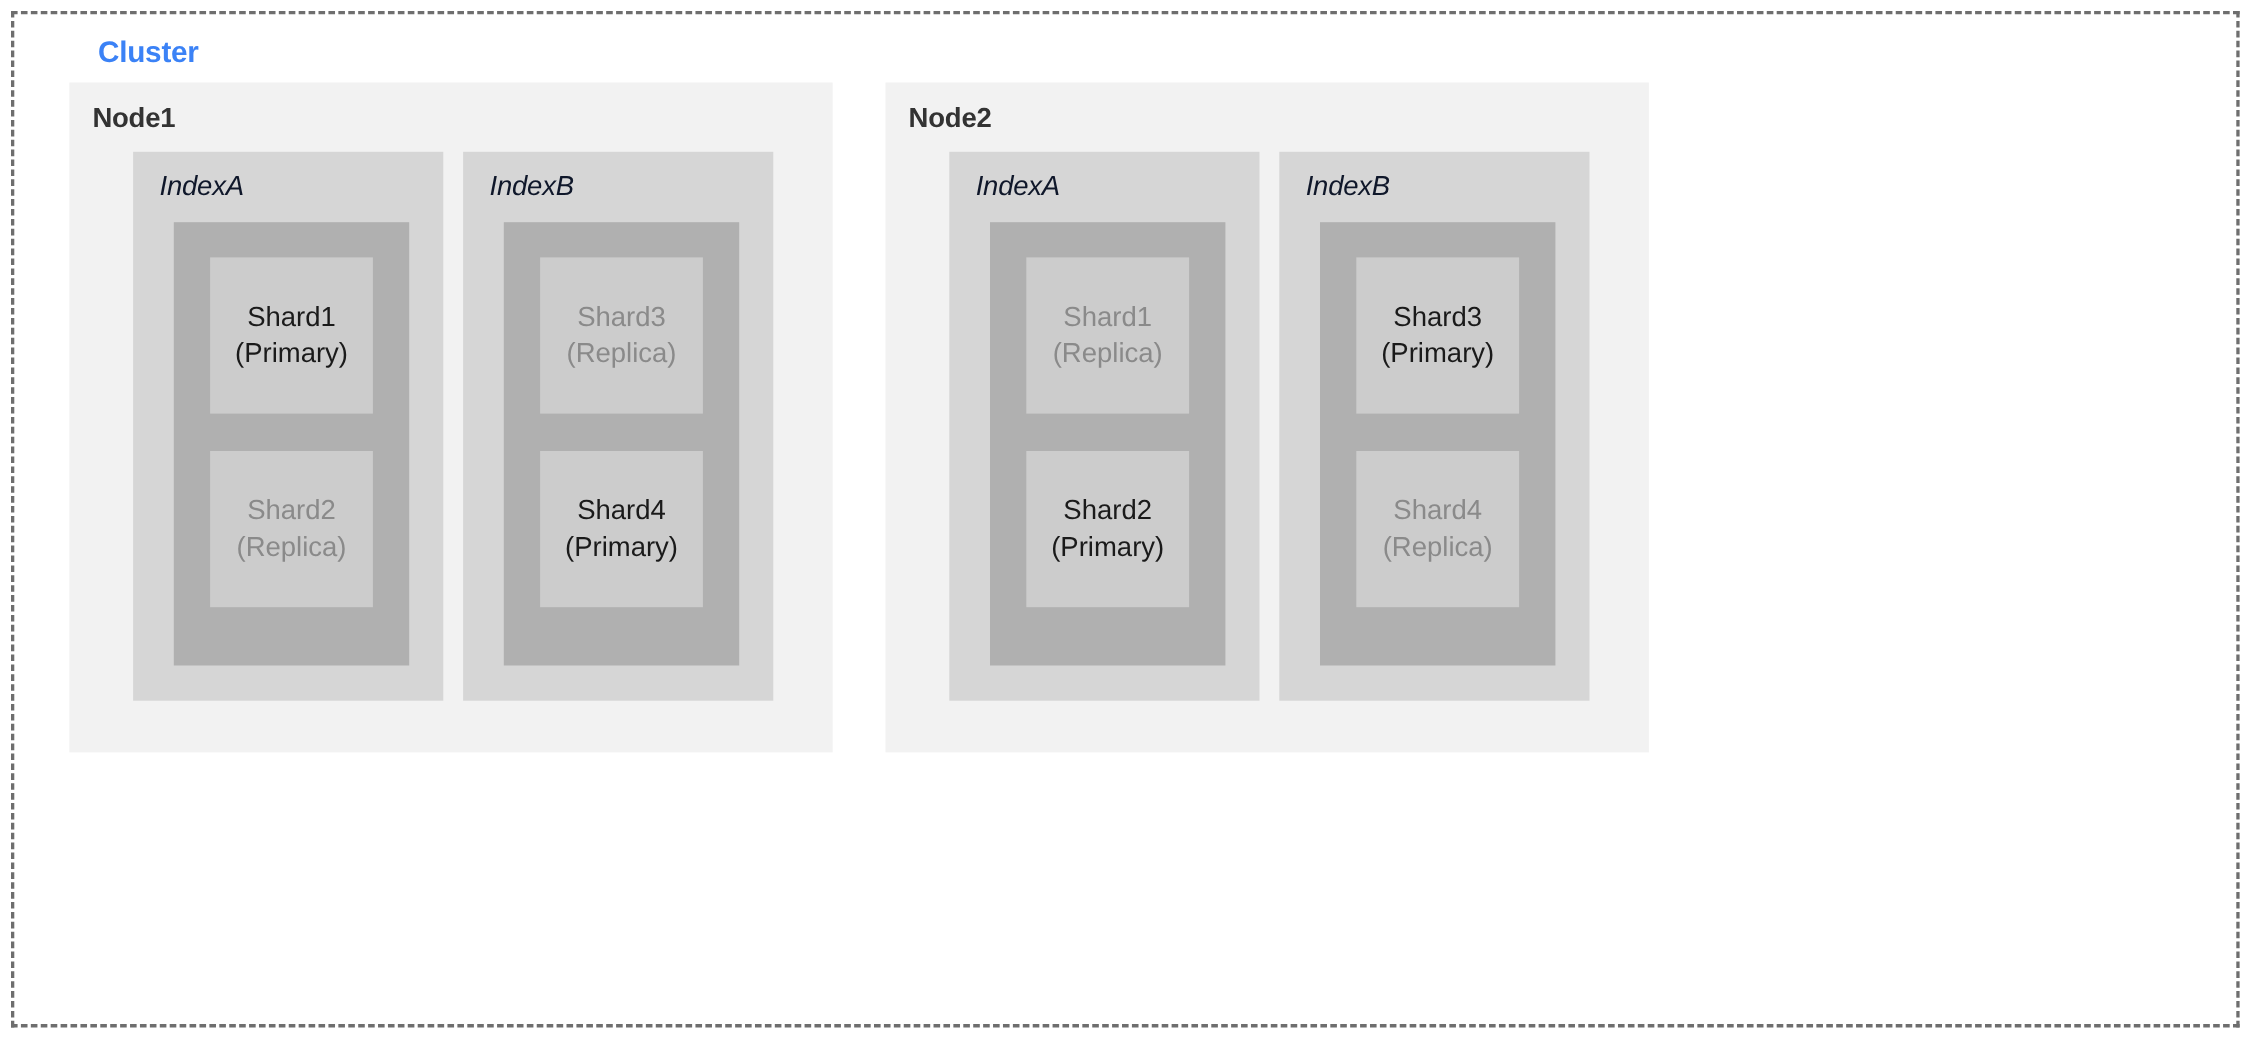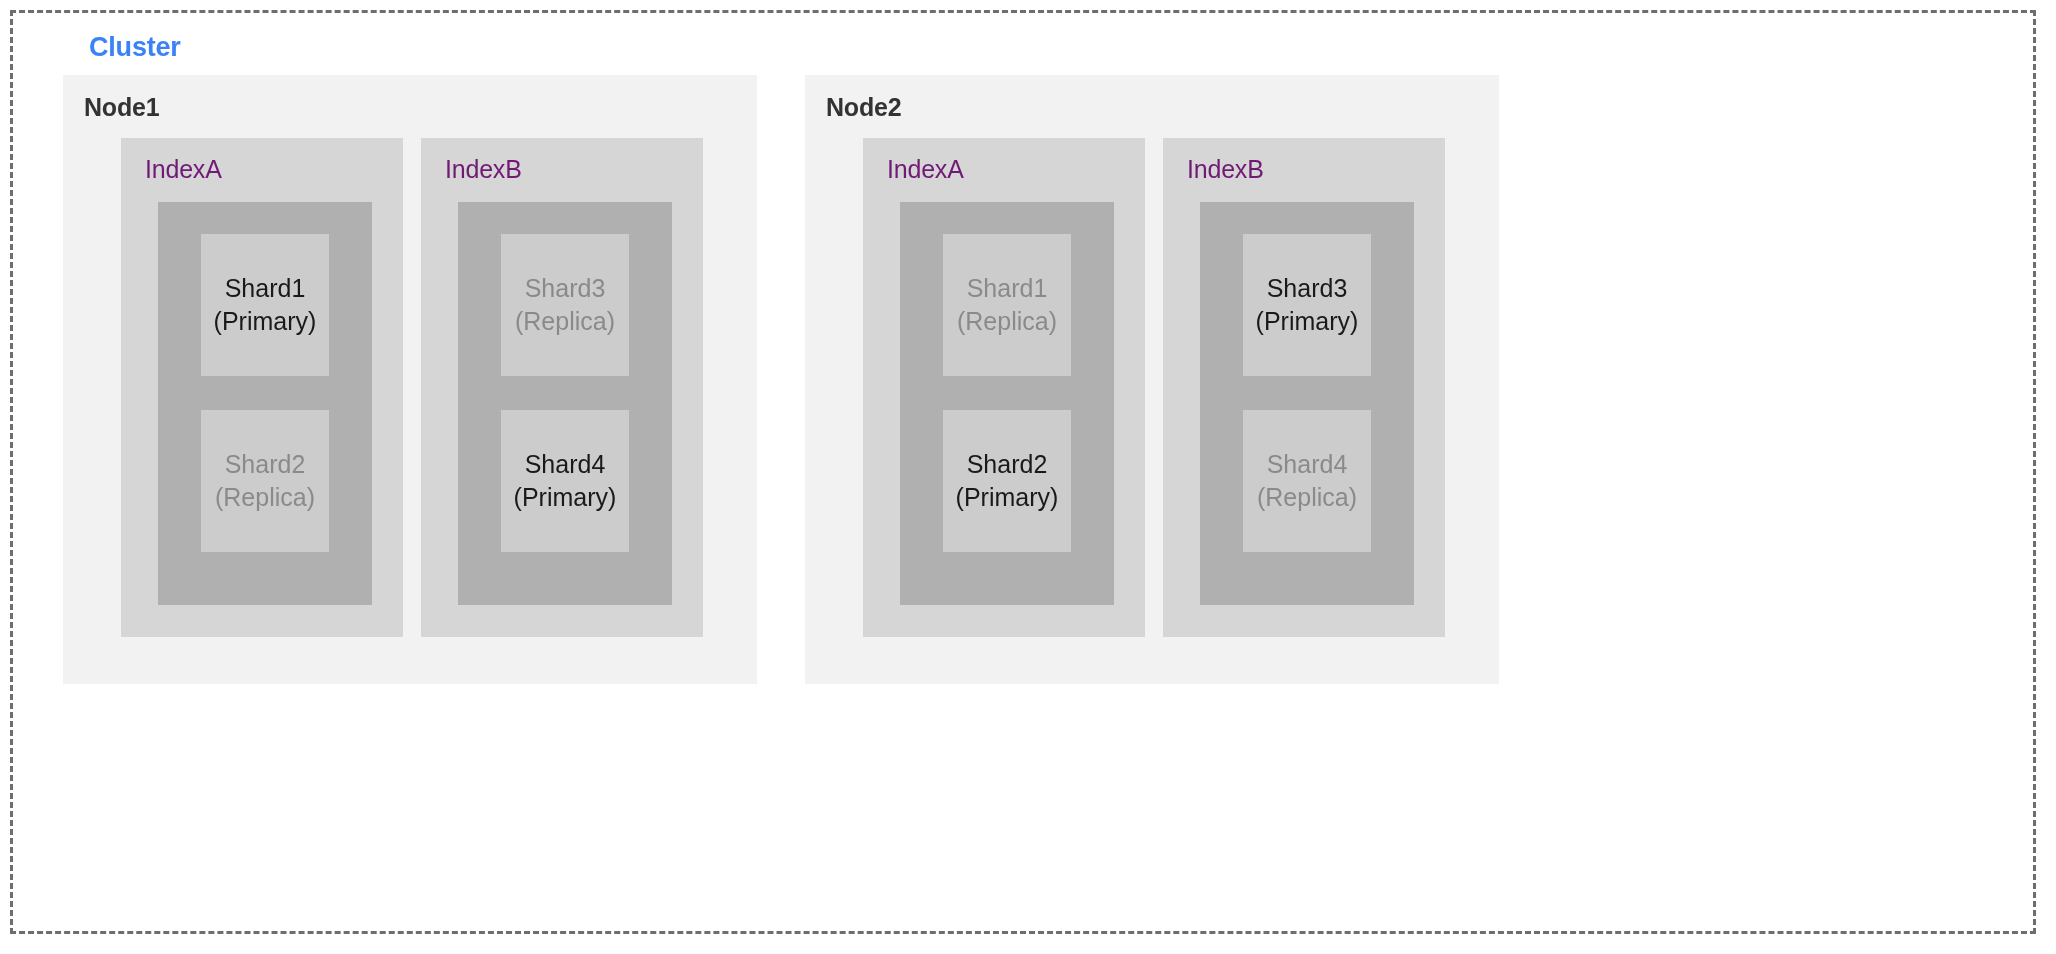--- a/index.html
+++ b/index.html
@@ -78,41 +78,42 @@
     height: 499px;
     position: relative;
     box-sizing: border-box;
   }
 
   .index-title {
     position: absolute;
     left: 24px;
     top: 17px;
     font-size: 25px;
-    color: #701a75;
+    color: #0f172a;
     letter-spacing: -0.2px;
+    font-style: italic;
   }
 
   .shard-container {
     position: absolute;
     left: 37px;
     top: 64px;
     width: 214px;
     height: 403px;
     background: #b0b0b0;
     box-sizing: border-box;
     display: flex;
     flex-direction: column;
     align-items: center;
     padding-top: 32px;
     gap: 34px;
   }
 
   .shard {
-    width: 128px;
+    width: 148px;
     height: 142px;
     background: #cccccc;
     display: flex;
     flex-direction: column;
     align-items: center;
     justify-content: center;
     line-height: 1.32;
     font-size: 25px;
     box-sizing: border-box;
   }

